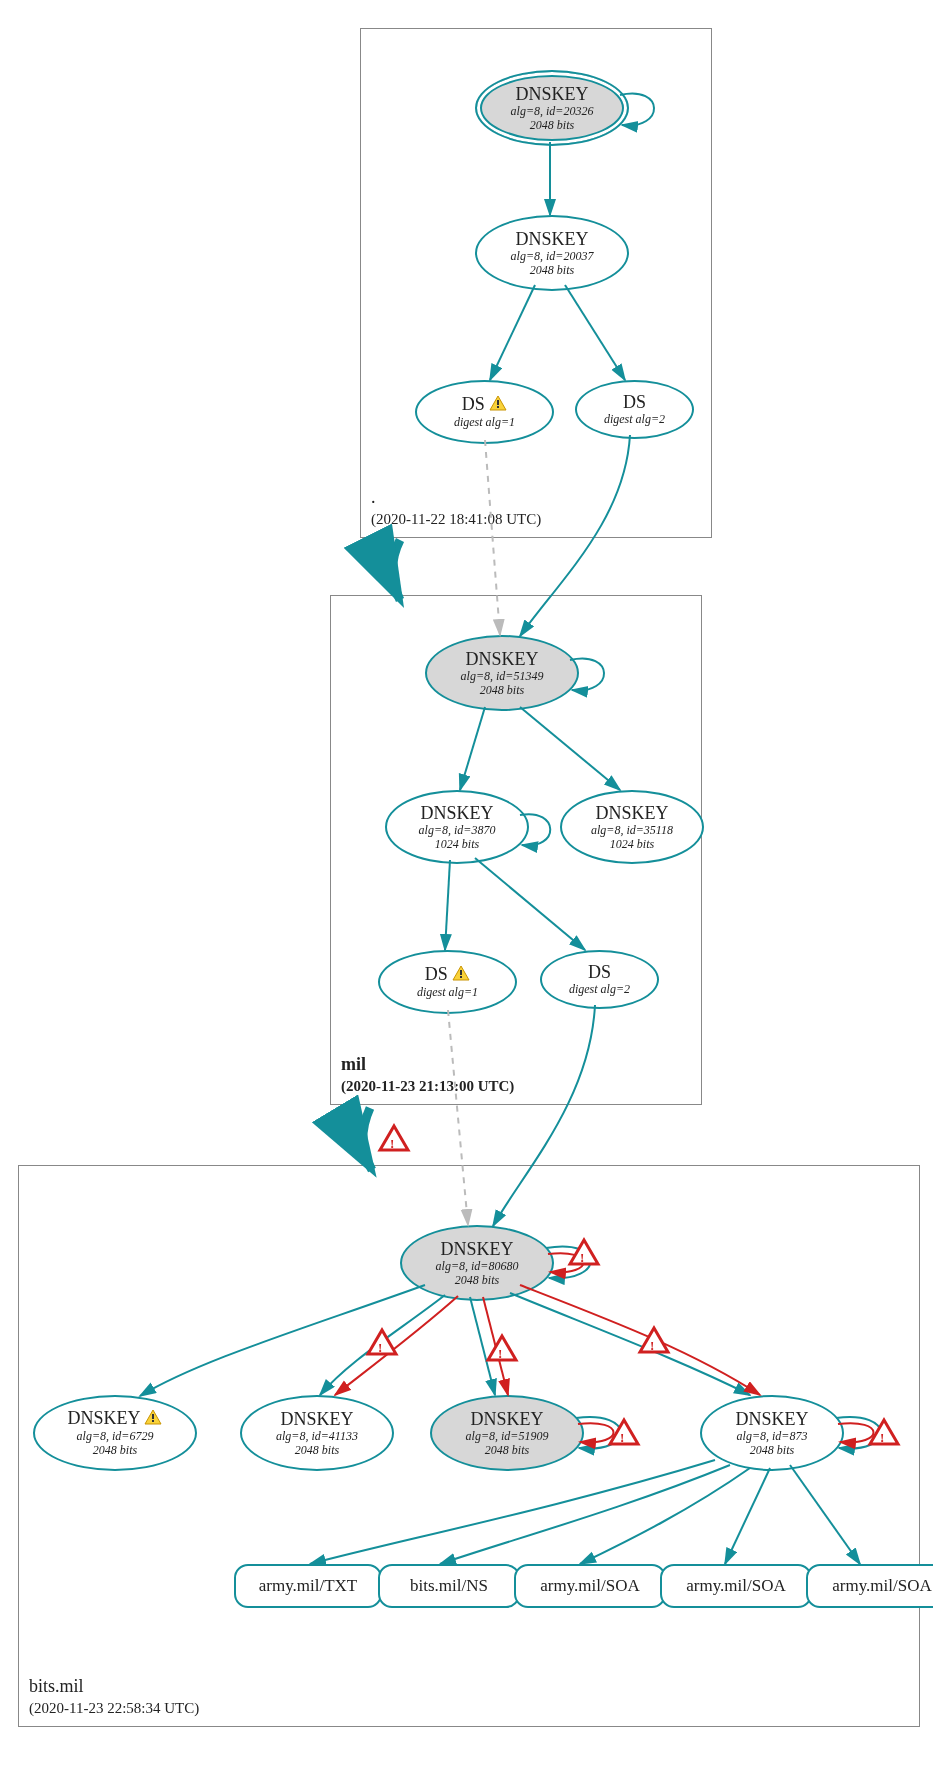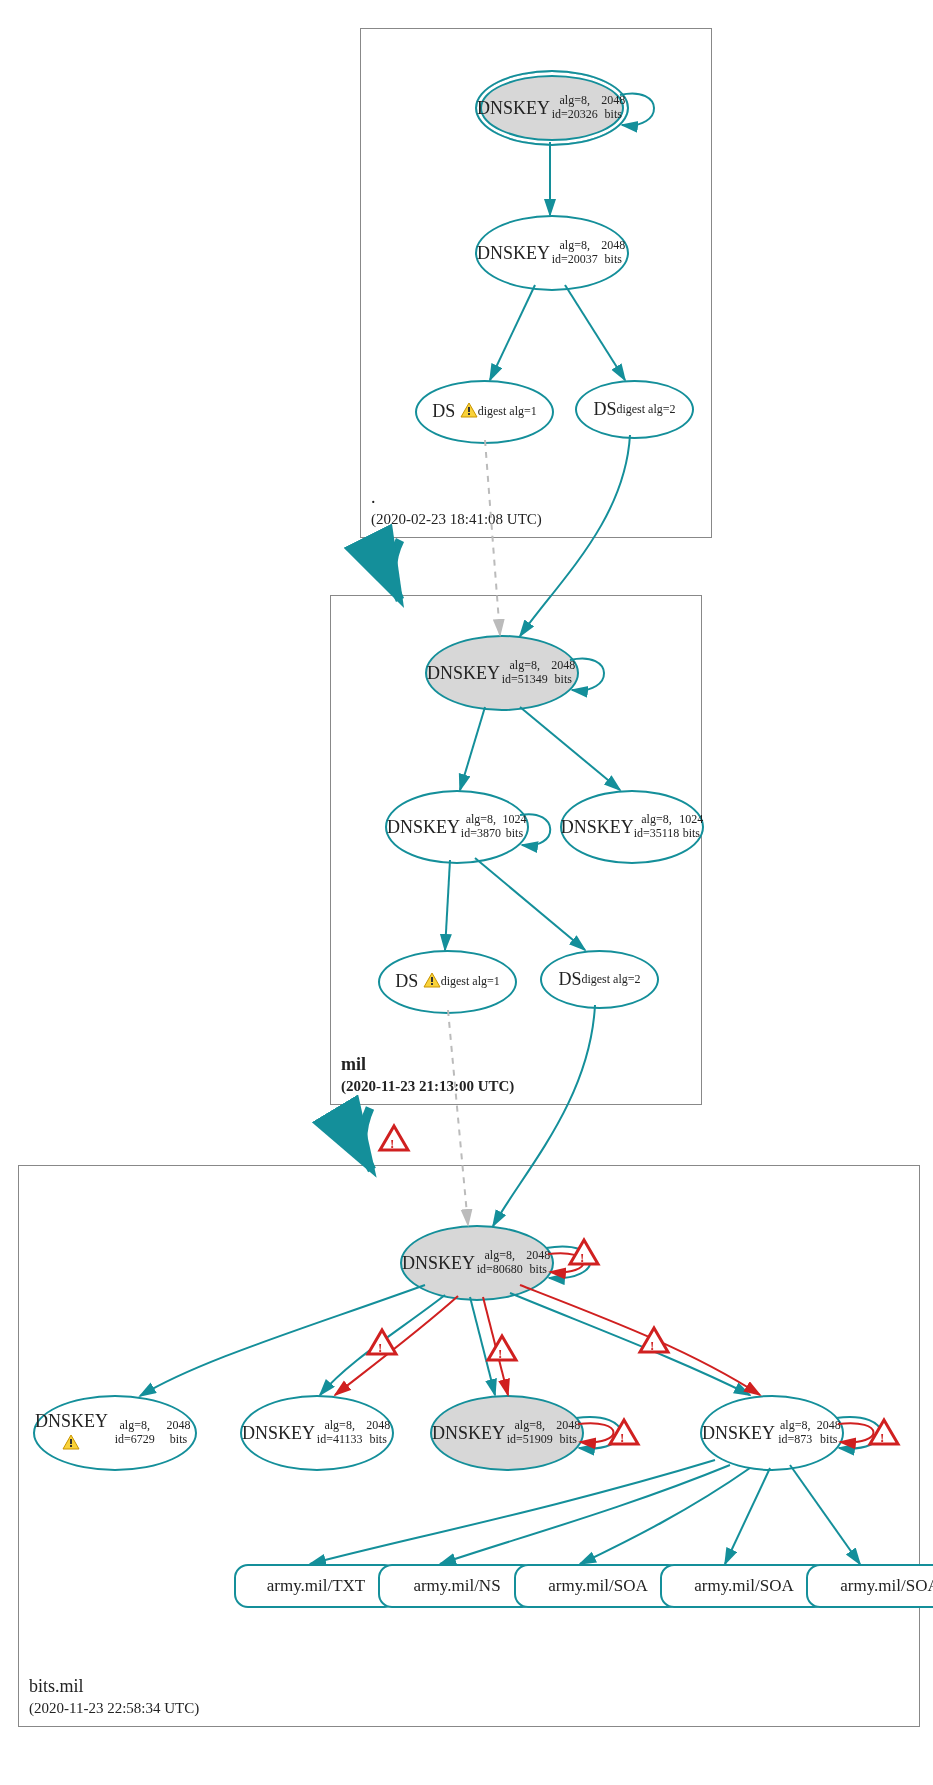--- a/index.html
+++ b/index.html
@@ -30,52 +30,53 @@
   }
   .zone-label .ts {
     font-size: 15px;
   }
   .node {
     position: absolute;
     border: 2px solid #148f9a;
     background: #fff;
     text-align: center;
     display: flex;
-    flex-direction: row;
+    flex-direction: column;
     justify-content: center;
     align-items: center;
     color: #222;
   }
   .node.ellipse {
     border-radius: 50%;
   }
   .node.fill-gray {
     background: #d7d7d7;
   }
   .node.double {
     box-shadow: 0 0 0 3px #fff inset, 0 0 0 5px #148f9a inset;
   }
   .node .title {
     font-size: 18px;
   }
   .node .sub {
     font-size: 12px;
     line-height: 1.15;
+    font-style: italic;
   }
   .rrbox {
     position: absolute;
     border: 2px solid #148f9a;
     background: #fff;
     border-radius: 14px;
     display: flex;
     align-items: center;
     justify-content: center;
     font-size: 17px;
     color: #222;
-    padding: 0 20px;
+    padding: 0 12px;
   }
   svg.edges {
     position: absolute;
     left: 0;
     top: 0;
     width: 933px;
     height: 1785px;
     pointer-events: none;
   }
   .warn-icon {
@@ -84,21 +85,21 @@
   }
 </style>
 </head>
 <body>
 
 <div class="canvas">
 
 <div class="zone-box" style="left:360px; top:28px; width:350px; height:508px;">
   <div class="zone-label">
     <div>.</div>
-    <div class="ts">(2020-02-23 18:41:08 UTC)</div>
+    <div class="ts">(2020-11-22 18:41:08 UTC)</div>
   </div>
 </div>
 
 <div class="zone-box" style="left:330px; top:595px; width:370px; height:508px;font-weight:bold;">
   <div class="zone-label">
     <div>mil</div>
     <div class="ts">(2020-11-23 21:13:00 UTC)</div>
   </div>
 </div>
 
@@ -213,21 +214,21 @@
 <div class="node ellipse" style="left:700px; top:1395px; width:140px; height:72px;">
   <div class="title">DNSKEY</div>
   <div class="sub">alg=8, id=873</div>
   <div class="sub">2048 bits</div>
 </div>
 
 <div class="rrbox" style="left:234px; top:1564px; width:120px; height:40px;">
       <span>army.mil/TXT</span>
     </div>
 <div class="rrbox" style="left:378px; top:1564px; width:114px; height:40px;">
-      <span>army.mil/NS</span>
+      <span>bits.mil/NS</span>
     </div>
 <div class="rrbox" style="left:514px; top:1564px; width:124px; height:40px;">
       <span>army.mil/SOA</span>
     </div>
 <div class="rrbox" style="left:660px; top:1564px; width:124px; height:40px;">
       <span>army.mil/SOA</span>
     </div>
 <div class="rrbox" style="left:806px; top:1564px; width:124px; height:40px;">
       <span>army.mil/SOA</span>
     </div>

